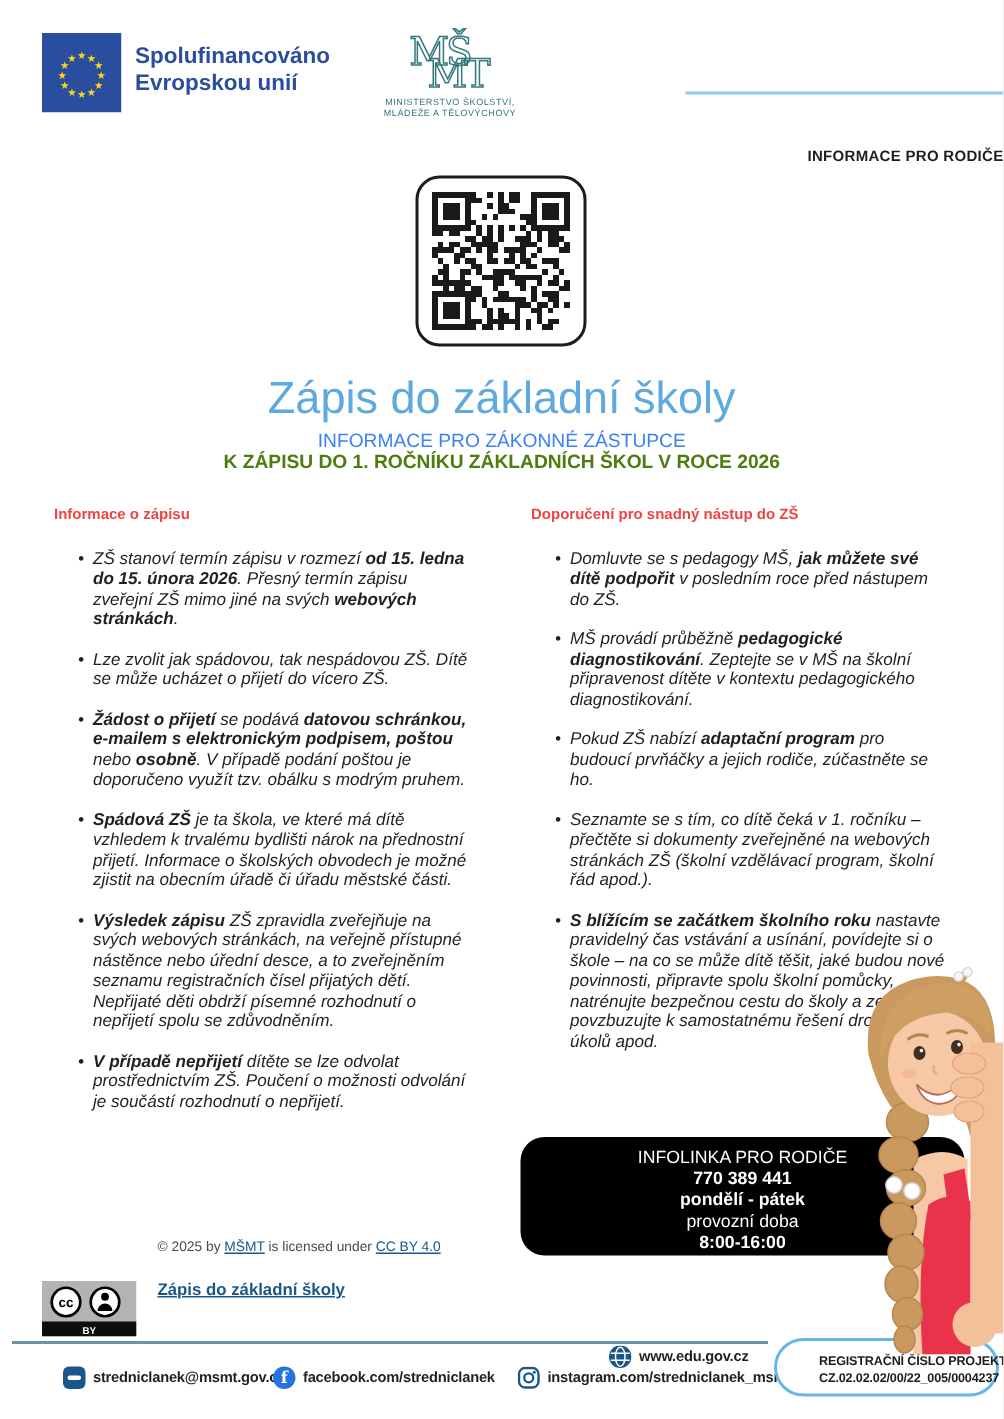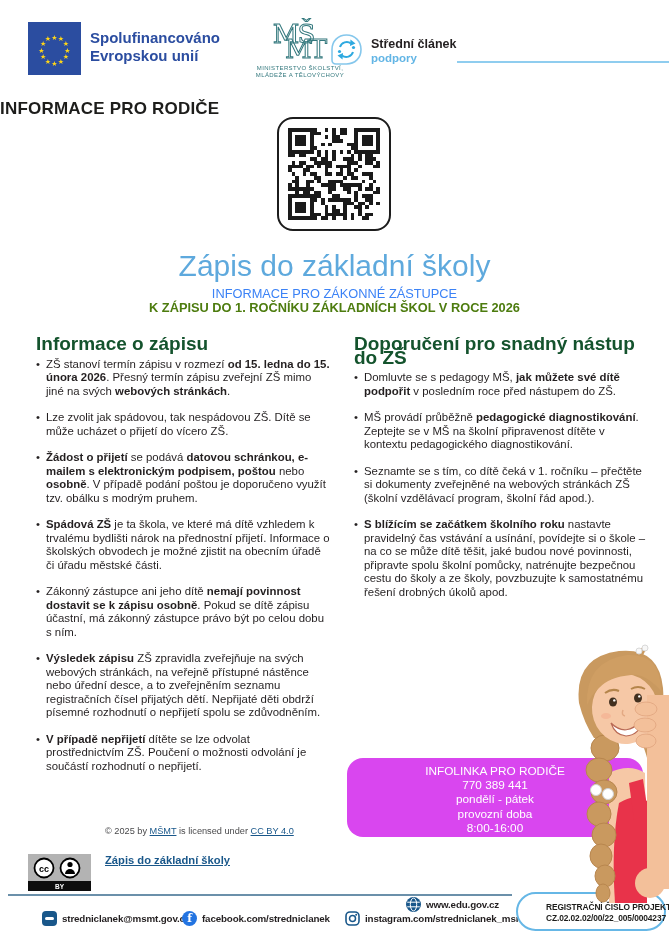--- a/index.html
+++ b/index.html
@@ -10,41 +10,41 @@
   .eu-flag{left:28px;top:22px;width:53px;height:53px;}
   .eu-text{left:90px;top:29px;font-size:15px;line-height:18px;font-weight:bold;color:#2b4da0;}
   .msmt{left:243px;top:16px;}
   .sc{left:330px;top:33px;display:flex;gap:8px;align-items:flex-start;}
   .sc-text{padding-top:4px;line-height:14px;}
   .sc-name{font-size:12.5px;font-weight:bold;color:#231f20;}
   .sc-sub{font-size:11.5px;font-weight:bold;color:#62b5e5;}
   .header-line{left:457px;top:61px;width:212px;height:2px;background:#8fcdef;}
 
   
-  .qr-heading{left:0;right:0;top:99px;text-align:left;font-size:17px;font-weight:bold;letter-spacing:.2px;color:#1d1d1b;}
+  .qr-heading{left:0;right:0;top:99px;text-align:right;font-size:10px;font-weight:bold;letter-spacing:.2px;color:#1d1d1b;}
   .qr-box{left:277px;top:117px;width:114px;height:114px;border:2.5px solid #1c1c1c;border-radius:16px;box-sizing:border-box;display:flex;align-items:center;justify-content:center;background:#fff;}
 
   
   .title{left:0;right:0;top:249px;text-align:center;font-size:30px;line-height:34px;color:#5ea9dd;}
   .sub1{left:0;right:0;top:287px;text-align:center;font-size:12.8px;line-height:14px;font-weight:normal;color:#3b82f6;}
   .sub2{left:0;right:0;top:301px;text-align:center;font-size:12.8px;line-height:14px;font-weight:bold;color:#4d7c0f;}
 
   
   .columns{left:36px;top:337px;width:612px;display:flex;gap:24px;}
   .col{width:294px;font-size:11.4px;line-height:13.5px;}
-  .col-heading{font-size:19px;font-weight:bold;color:#14532d;margin:0 0 7px 0;}
-  ul.bullets{list-style:none;margin:0;padding:0;}
+  .col-heading{font-size:10px;font-weight:bold;color:#ef4444;margin:0 0 7px 0;}
+  ul.bullets{list-style:none;margin:16px;padding:0;font-style:italic;}
   ul.bullets li{position:relative;padding-left:10px;margin-bottom:13px;}
   ul.bullets li::before{content:"•";position:absolute;left:0;top:0;}
   b{font-weight:bold;}
 
   
-  .infobox{left:347px;top:758px;width:296px;height:79px;background:#d946ef;border-radius:16px;color:#fff;text-align:center;padding-top:6px;box-sizing:border-box;z-index:2;}
+  .infobox{left:347px;top:758px;width:296px;height:79px;background:#000000;border-radius:16px;color:#fff;text-align:center;padding-top:6px;box-sizing:border-box;z-index:2;}
   .ib-line{font-size:11.8px;line-height:14.2px;}
-  .ib-bold{font-weight:normal;text-align:center;}
+  .ib-bold{font-weight:bold;text-align:center;}
 
   
   .girl{left:549px;top:643px;z-index:3;}
 
   
   .cc-badge{left:28px;top:854px;}
   .lic-title{left:105px;top:854px;font-size:11.2px;font-weight:bold;color:#19578a;text-decoration:underline;}
   .lic-sub{left:105px;top:826px;font-size:9.2px;color:#4a4a4c;}
   .lic-sub a{color:#19578a;text-decoration:underline;cursor:pointer;}
   .divider{left:8px;top:894px;width:504px;height:1.5px;background:#6b90aa;}
@@ -90,35 +90,20 @@
     <div>Evropskou unií</div>
   </div>
 
   <svg class="abs msmt" viewBox="0 0 115 66" width="115" height="66">
     <text x="50" y="27" text-anchor="middle" font-size="26" fill="none" stroke="#33787d" stroke-width="1" font-family="'DejaVu Serif',serif" letter-spacing="-2">MŠ</text>
     <text x="62" y="42" text-anchor="middle" font-size="26" fill="none" stroke="#33787d" stroke-width="1" font-family="'DejaVu Serif',serif" letter-spacing="-2">MT</text>
     <text x="57" y="54" text-anchor="middle" font-size="6" fill="#33787d" letter-spacing=".4">MINISTERSTVO ŠKOLSTVÍ,</text>
     <text x="57" y="61" text-anchor="middle" font-size="6" fill="#33787d" letter-spacing=".4">MLÁDEŽE A TĚLOVÝCHOVY</text>
   </svg>
 
-  <div class="abs sc">
-    <svg viewBox="0 0 33 33" width="33" height="33">
-      <path d="M16.5,2 C25,2 31,8 31,16.5 C31,25 25,31 16.5,31 L6,31 C3.5,31 2,29.5 2,27 L2,16.5 C2,8 8,2 16.5,2 Z" fill="#fff" stroke="#85c7ec" stroke-width="1.6"></path>
-      <path d="M10,14 A7,7 0 0 1 21,10.5" stroke="#2ea9e0" stroke-width="2" fill="none"></path>
-      <polygon points="20.5,6.5 25.5,10.5 20,13" fill="#2ea9e0"></polygon>
-      <path d="M23,19 A7,7 0 0 1 12,22.5" stroke="#2ea9e0" stroke-width="2" fill="none"></path>
-      <polygon points="12.5,26.5 7.5,22.5 13,20" fill="#2ea9e0"></polygon>
-      <circle cx="9.5" cy="18.5" r="1.6" fill="#2ea9e0"></circle>
-      <circle cx="23.5" cy="14.5" r="1.6" fill="#2ea9e0"></circle>
-    </svg>
-    <div class="sc-text">
-      <div class="sc-name">Střední článek</div>
-      <div class="sc-sub">podpory</div>
-    </div>
-  </div>
   <div class="abs header-line"></div>
 
   <div class="abs qr-heading">INFORMACE PRO RODIČE</div>
   <div class="abs qr-box">
     <svg id="qr-svg" viewBox="0 0 25 25" width="92" height="92">
         <g fill="#1a1a1a" shape-rendering="crispEdges">
           <rect x="0" y="0" width="1" height="1"></rect>
           <rect x="1" y="0" width="1" height="1"></rect>
           <rect x="2" y="0" width="1" height="1"></rect>
           <rect x="3" y="0" width="1" height="1"></rect>
@@ -441,30 +426,30 @@
   <div class="abs sub2">K ZÁPISU DO 1. ROČNÍKU ZÁKLADNÍCH ŠKOL V ROCE 2026</div>
 
   <div class="abs columns">
     <div class="col">
       <h3 class="col-heading">Informace o zápisu</h3>
       <ul class="bullets">
           <li><span>ZŠ stanoví termín zápisu v rozmezí </span><b>od 15. ledna do 15. února 2026</b><span>. Přesný termín zápisu zveřejní ZŠ mimo jiné na svých </span><b>webových stránkách</b><span>.</span></li>
           <li><span>Lze zvolit jak spádovou, tak nespádovou ZŠ. Dítě se může ucházet o přijetí do vícero ZŠ.</span></li>
           <li><b>Žádost o přijetí</b><span> se podává </span><b>datovou schránkou, e-mailem s elektronickým podpisem, poštou</b><span> nebo </span><b>osobně</b><span>. V případě podání poštou je doporučeno využít tzv. obálku s modrým pruhem.</span></li>
           <li><b>Spádová ZŠ</b><span> je ta škola, ve které má dítě vzhledem k trvalému bydlišti nárok na přednostní přijetí. Informace o školských obvodech je možné zjistit na obecním úřadě či úřadu městské části.</span></li>
-          <li><span>Zákonný zástupce ani jeho dítě </span><b>nemají povinnost dostavit se k zápisu osobně</b><span>. Pokud se dítě zápisu účastní, má zákonný zástupce právo být po celou dobu s ním.</span></li>
           <li><b>Výsledek zápisu</b><span> ZŠ zpravidla zveřejňuje na svých webových stránkách, na veřejně přístupné nástěnce nebo úřední desce, a to zveřejněním seznamu registračních čísel přijatých dětí. Nepřijaté děti obdrží písemné rozhodnutí o nepřijetí spolu se zdůvodněním.</span></li>
           <li><b>V případě nepřijetí</b><span> dítěte se lze odvolat prostřednictvím ZŠ. Poučení o možnosti odvolání je součástí rozhodnutí o nepřijetí.</span></li>
         </ul>
     </div>
     <div class="col">
       <h3 class="col-heading">Doporučení pro snadný nástup do ZŠ</h3>
       <ul class="bullets">
           <li><span>Domluvte se s pedagogy MŠ, </span><b>jak můžete své dítě podpořit</b><span> v posledním roce před nástupem do ZŠ.</span></li>
           <li><span>MŠ provádí průběžně </span><b>pedagogické diagnostikování</b><span>. Zeptejte se v MŠ na školní připravenost dítěte v kontextu pedagogického diagnostikování.</span></li>
+          <li><span>Pokud ZŠ nabízí </span><b>adaptační program</b><span> pro budoucí prvňáčky a jejich rodiče, zúčastněte se ho.</span></li>
           <li><span>Seznamte se s tím, co dítě čeká v 1. ročníku – přečtěte si dokumenty zveřejněné na webových stránkách ZŠ (školní vzdělávací program, školní řád apod.).</span></li>
           <li><b>S blížícím se začátkem školního roku</b><span> nastavte pravidelný čas vstávání a usínání, povídejte si o škole – na co se může dítě těšit, jaké budou nové povinnosti, připravte spolu školní pomůcky, natrénujte bezpečnou cestu do školy a ze školy, povzbuzujte k samostatnému řešení drobných úkolů apod.</span></li>
         </ul>
     </div>
   </div>
 
   <div class="abs infobox">
     <div class="ib-line">INFOLINKA PRO RODIČE</div>
     <div class="ib-line ib-bold">770 389 441</div>
     <div class="ib-line ib-bold">pondělí - pátek</div>

